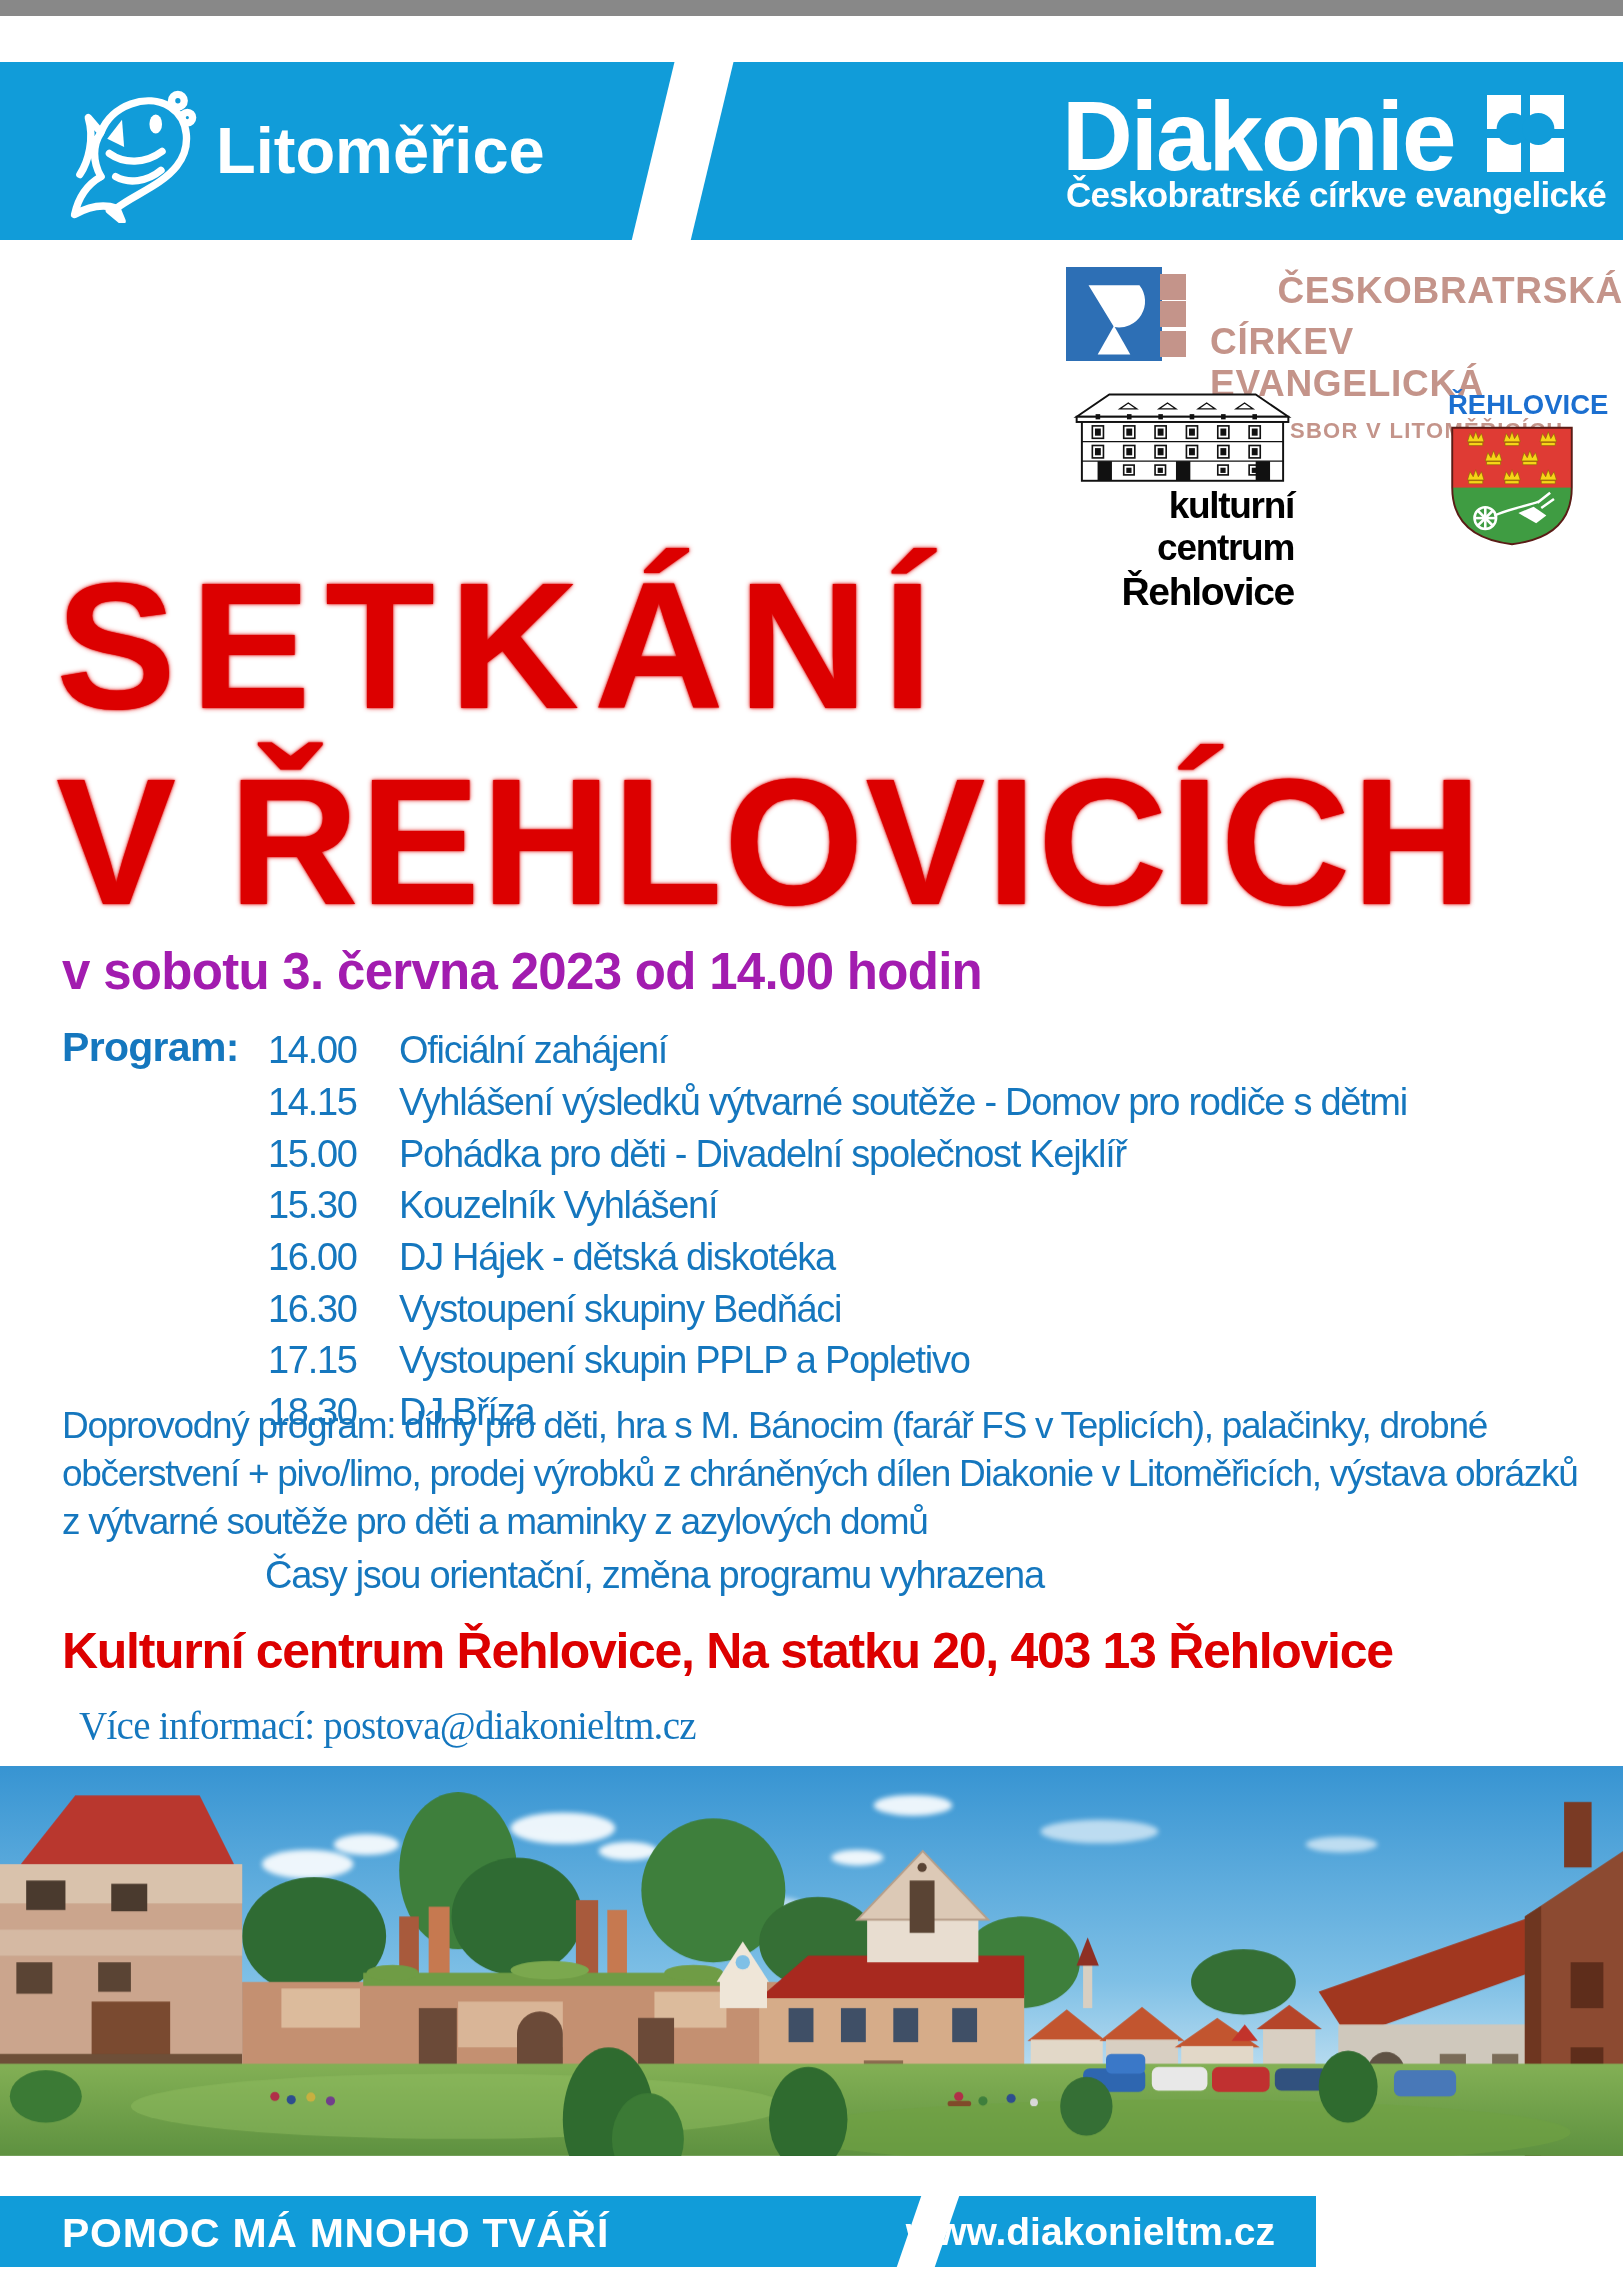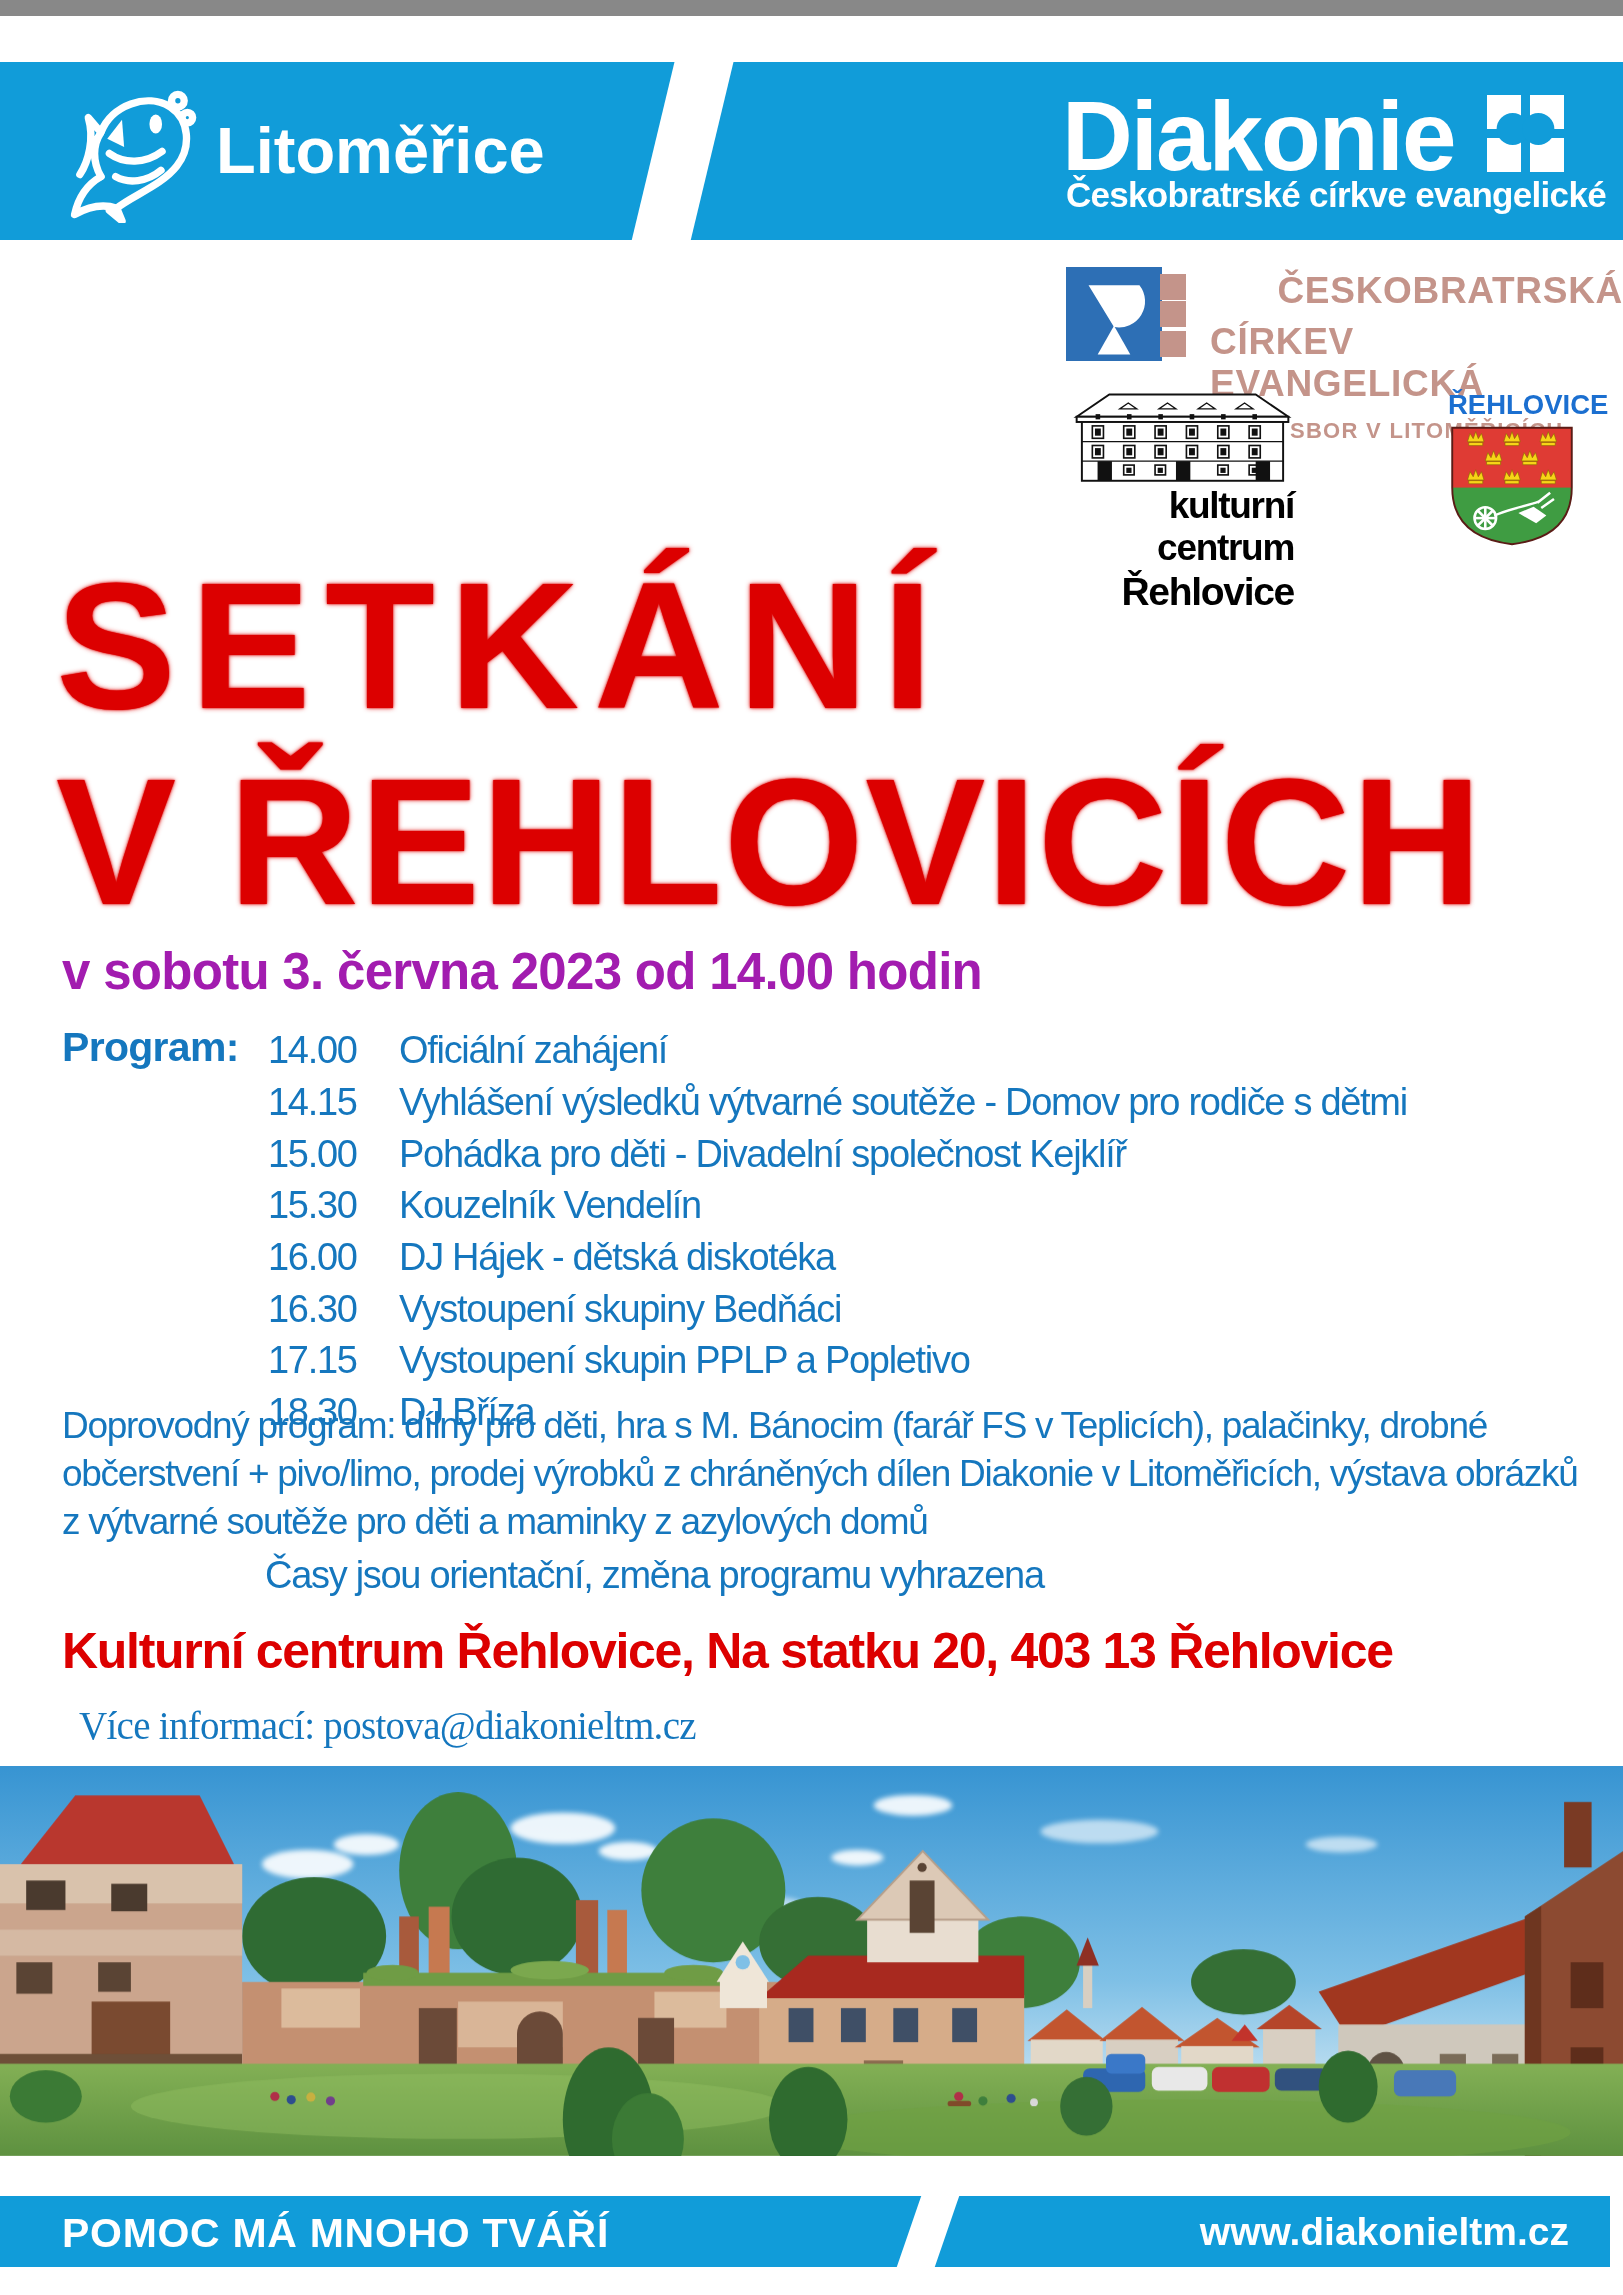--- a/index.html
+++ b/index.html
@@ -42,21 +42,21 @@
   .prog-row{position:absolute;left:0;width:1623px;height:46px;color:#1577BE;font-size:38px;letter-spacing:-1.3px;}
   .prog-time{position:absolute;left:268px;}
   .prog-text{position:absolute;left:399px;white-space:nowrap;}
   .side-program{position:absolute;left:62px;top:1386px;width:1535px;font-size:37px;line-height:48px;color:#1577BE;letter-spacing:-1.3px;}
   .note{position:absolute;left:265px;top:1538px;font-size:38px;color:#1577BE;letter-spacing:-1.3px;}
   .address{position:absolute;left:62px;top:1606px;font-size:50px;font-weight:bold;color:#DC0000;letter-spacing:-1.3px;white-space:nowrap;}
   .info{position:absolute;left:79px;top:1687px;font-size:39px;color:#1577BE;letter-spacing:-0.7px;font-family:Liberation Serif, serif;}
   
   .photo{position:absolute;left:0;top:1750px;width:1623px;height:390px;}
   
-  .botbar{position:absolute;left:0;top:2180px;width:1610px;height:71px;background:#119CD9;overflow:hidden;}
+  .botbar{position:absolute;left:0;top:2180px;width:1316px;height:71px;background:#119CD9;overflow:hidden;}
   .botbar .slash{position:absolute;top:-3.9px;height:79px;width:38px;background:#ffffff;left:909px;transform:skewX(-19deg);}
   .slogan{position:absolute;left:62px;top:14.4px;font-size:41px;font-weight:bold;color:#ffffff;letter-spacing:0.7px;}
   .website{position:absolute;right:41px;top:14.4px;font-size:39px;font-weight:bold;color:#ffffff;}
 </style>
 </head>
 <body>
 
 <div class="page">
 
   <div class="topbar">
@@ -218,21 +218,21 @@
   <div class="prog-row" style="top:1065px">
     <span class="prog-time">14.15</span>
     <span class="prog-text">Vyhlášení výsledků výtvarné soutěže - Domov pro rodiče s dětmi</span>
   </div>
   <div class="prog-row" style="top:1117px">
     <span class="prog-time">15.00</span>
     <span class="prog-text">Pohádka pro děti - Divadelní společnost Kejklíř</span>
   </div>
   <div class="prog-row" style="top:1168px">
     <span class="prog-time">15.30</span>
-    <span class="prog-text">Kouzelník Vendelín</span>
+    <span class="prog-text">Kouzelník Vyhlášení</span>
   </div>
   <div class="prog-row" style="top:1220px">
     <span class="prog-time">16.00</span>
     <span class="prog-text">DJ Hájek - dětská diskotéka</span>
   </div>
   <div class="prog-row" style="top:1272px">
     <span class="prog-time">16.30</span>
     <span class="prog-text">Vystoupení skupiny Bedňáci</span>
   </div>
   <div class="prog-row" style="top:1323px">

